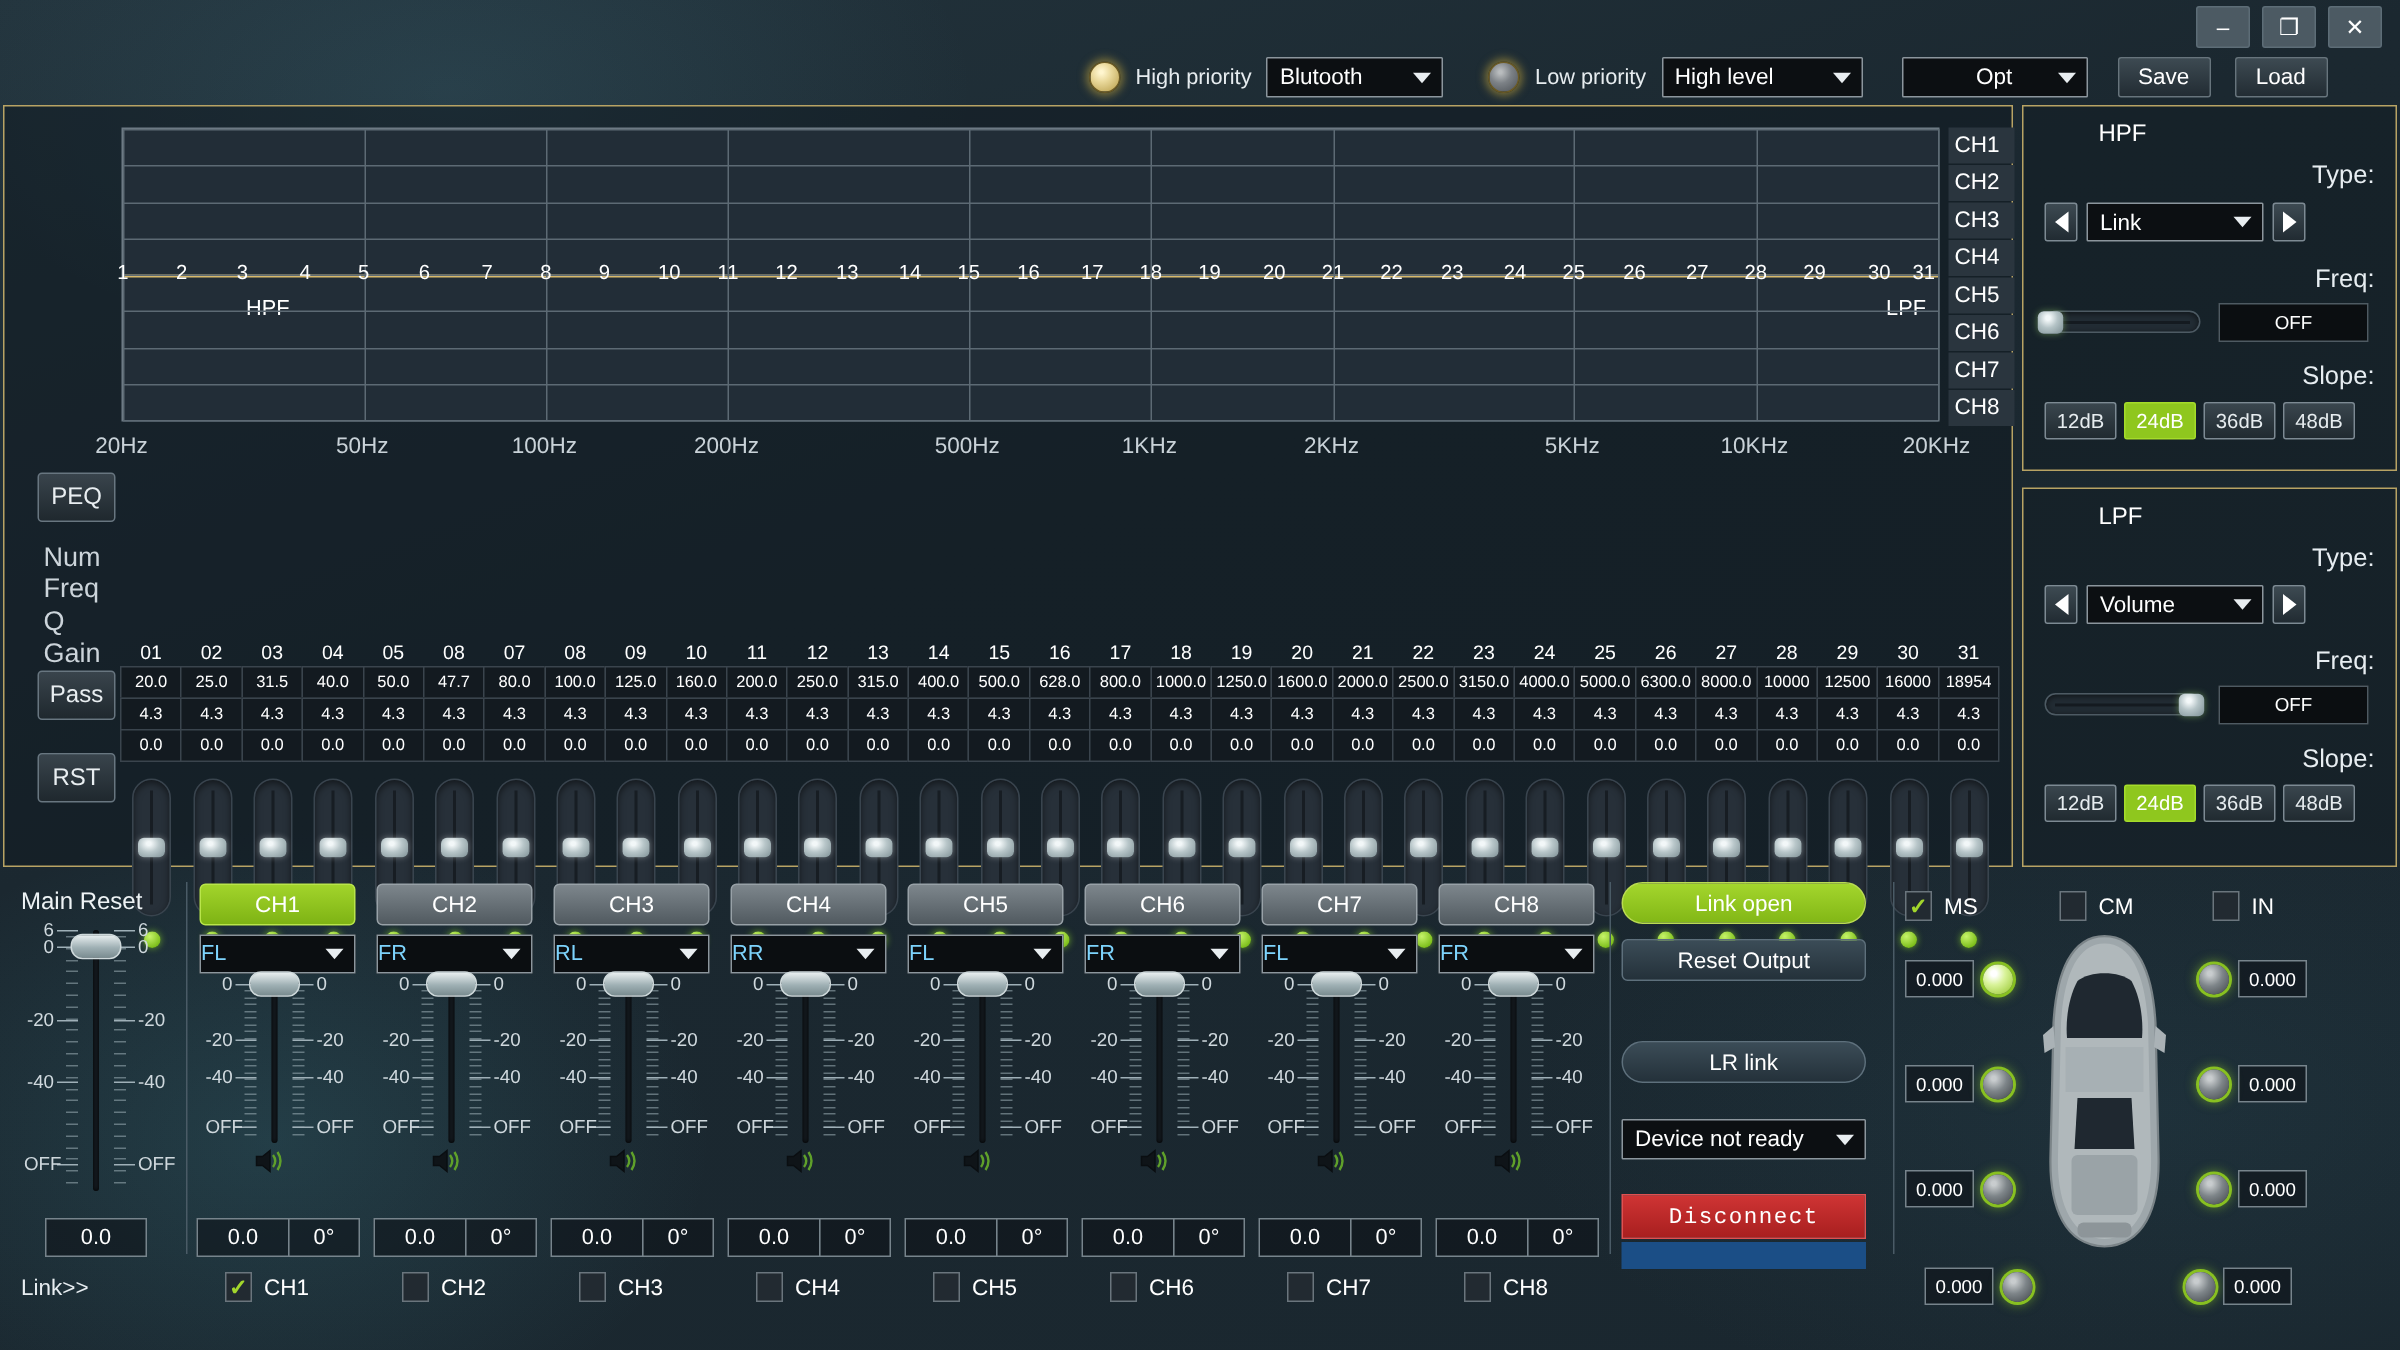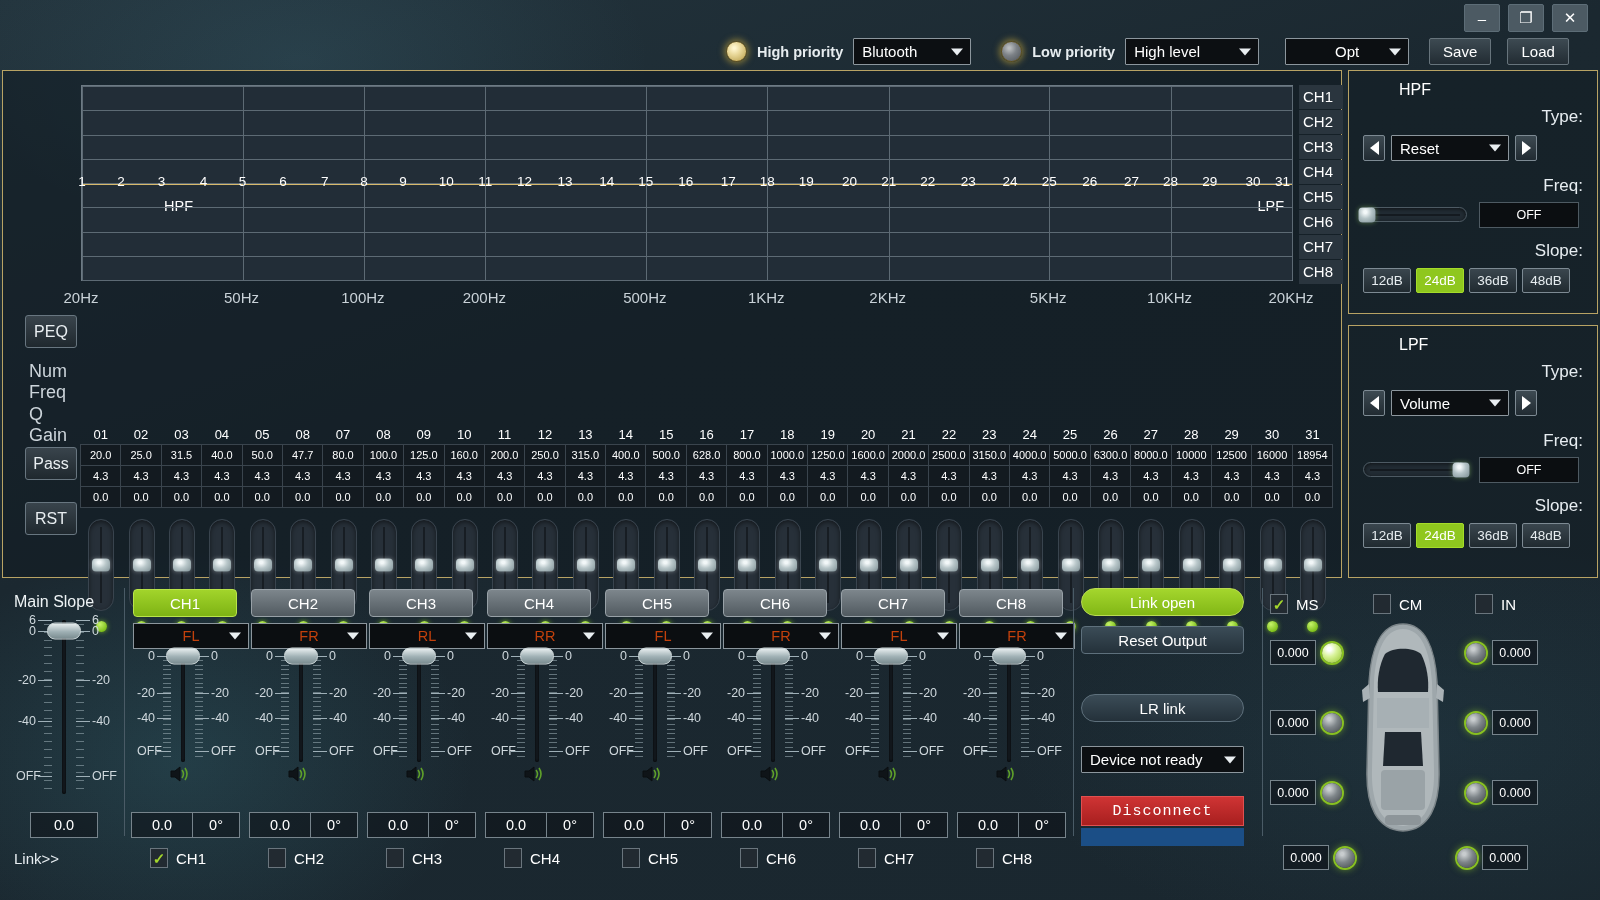--- a/index.html
+++ b/index.html
@@ -30,21 +30,21 @@
     border-radius:2px; cursor:pointer;
   }
   .prio-row { position:absolute; left:726px; top:38px; display:flex; align-items:center; gap:10px; }
   .led {
     width:21px; height:21px; border-radius:50%;
     box-shadow:0 0 6px 2px rgba(200,170,60,.55);
     border:1px solid #6b5a24;
   }
   .led.on { background:radial-gradient(circle at 38% 32%, #fff6cf 6%, #e9d89a 38%, #b59a46 100%); }
   .led.off { background:radial-gradient(circle at 38% 32%, #b9bcbe 6%, #7d8287 42%, #4b5055 100%); }
-  .plabel { font-size:14.5px; color:#e6ecef;font-weight:bold; }
+  .plabel { font-size:14.5px; color:#e6ecef; }
   .dd {
     background:#0c0f12; border:1px solid #8c969d; height:27px; color:#fff;
     font-size:15px; display:flex; align-items:center; padding:0 8px; position:relative; cursor:pointer;
     border-radius:1px;
   }
   .dd .caret {
     position:absolute; right:7px; top:50%; transform:translateY(-50%);
     width:0;height:0;border-left:6px solid transparent;border-right:6px solid transparent;border-top:7px solid #e9eef1;
   }
   .btn3d {
@@ -166,22 +166,22 @@
     position:absolute; background:rgba(12,17,21,.55); border:1px solid #77848c; color:#fff;
     font-size:14.5px; display:flex; align-items:center; justify-content:center; cursor:pointer;
   }
   .chbtn {
     position:absolute; width:104px; height:28px; border-radius:4px; font-size:15px;
     display:flex; align-items:center; justify-content:center; cursor:pointer;
     background:linear-gradient(180deg,#7d868c,#515a60); border:1px solid #98a1a7; color:#fff;
   }
   .chbtn.act { background:linear-gradient(180deg,#a2d42b,#7eb314); border-color:#b9e54a; }
   .routedd {
-    position:absolute; width:116px; height:26px; background:#0b0e11; border:1px solid #8c969d;
-    color:#c2410c; font-size:14.5px; display:flex; align-items:center; justify-content:center; cursor:pointer;
+    position:absolute; width:104px; height:26px; background:#0b0e11; border:1px solid #8c969d;
+    color:#7dd3fc; font-size:14.5px; display:flex; align-items:center; cursor:pointer;
   }
   .routedd .caret {
     position:absolute; right:7px; top:50%; transform:translateY(-50%);
     width:0;height:0;border-left:6px solid transparent;border-right:6px solid transparent;border-top:7px solid #e9eef1;
   }
   .pillbtn {
     position:absolute; width:163px; height:28px; border-radius:14px; font-size:15px;
     display:flex; align-items:center; justify-content:center; cursor:pointer;
     background:linear-gradient(180deg,#3b4c57,#24313a); border:1px solid #5e707c; color:#fff;
   }
@@ -687,21 +687,21 @@
       </div>
   </div>
 
   <div class="fpanel" style="top:70px; height:244px">
     <div class="fp-title">HPF</div>
     <div class="fp-lbl" style="top:36px">Type:</div>
     <div class="arrowbtn" style="left:14px; top:64px">
         <i class="tri-l"></i>
       </div>
     <div class="dd" style="left:42px; top:64px; width:118px; height:26px">
-      <span>Reset</span>
+      <span>Link</span>
       <span class="caret"></span>
     </div>
     <div class="arrowbtn" style="left:166px; top:64px">
         <i class="tri-r"></i>
       </div>
 
     <div class="fp-lbl" style="top:105px">Freq:</div>
     <div class="freqslider" style="left:14px; top:136px; width:104px">
       <div class="bar"></div>
       <div class="fsknob" id="hpf-knob" style="left: 3%;"></div>
@@ -742,21 +742,21 @@
     <div id="lpf-slopes">
         <div class="slopebtn" style="left: 14px; top: 197px;">12dB</div>
         <div class="slopebtn sel" style="left: 67px; top: 197px;">24dB</div>
         <div class="slopebtn" style="left: 120px; top: 197px;">36dB</div>
         <div class="slopebtn" style="left: 173px; top: 197px;">48dB</div>
       </div>
   </div>
 
   <div class="bottom">
 
-    <div class="mainvol-title">Main Slope</div>
+    <div class="mainvol-title">Main Reset</div>
     <div id="mainvol">
         <div class="vfader" style="left: 16px; top: 36px; width: 96px; height: 178px;">
           <div class="vf-track" style="top:4px; height:174px"></div>
           <div class="tick" style="left:22px; top:3.56px; width:14px"></div>
           <div class="tick" style="left:60px; top:3.56px; width:14px"></div>
           <div class="ticklbl" style="left:0; top:3.56px; width:20px; text-align:right">6</div>
           <div class="ticklbl" style="left:76px; top:3.56px">6</div>
           <div class="tick" style="left:22px; top:15.13px; width:14px"></div>
           <div class="tick" style="left:60px; top:15.13px; width:14px"></div>
           <div class="ticklbl" style="left:0; top:15.13px; width:20px; text-align:right">0</div>

